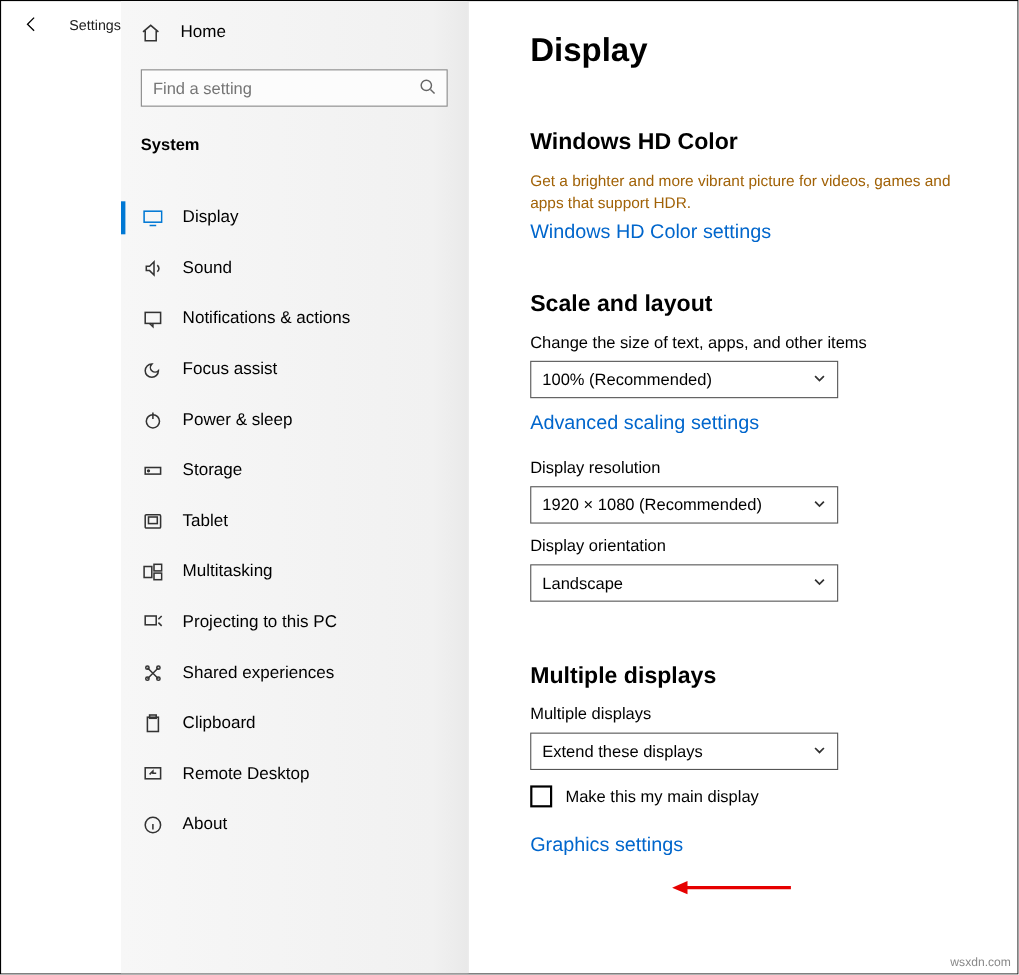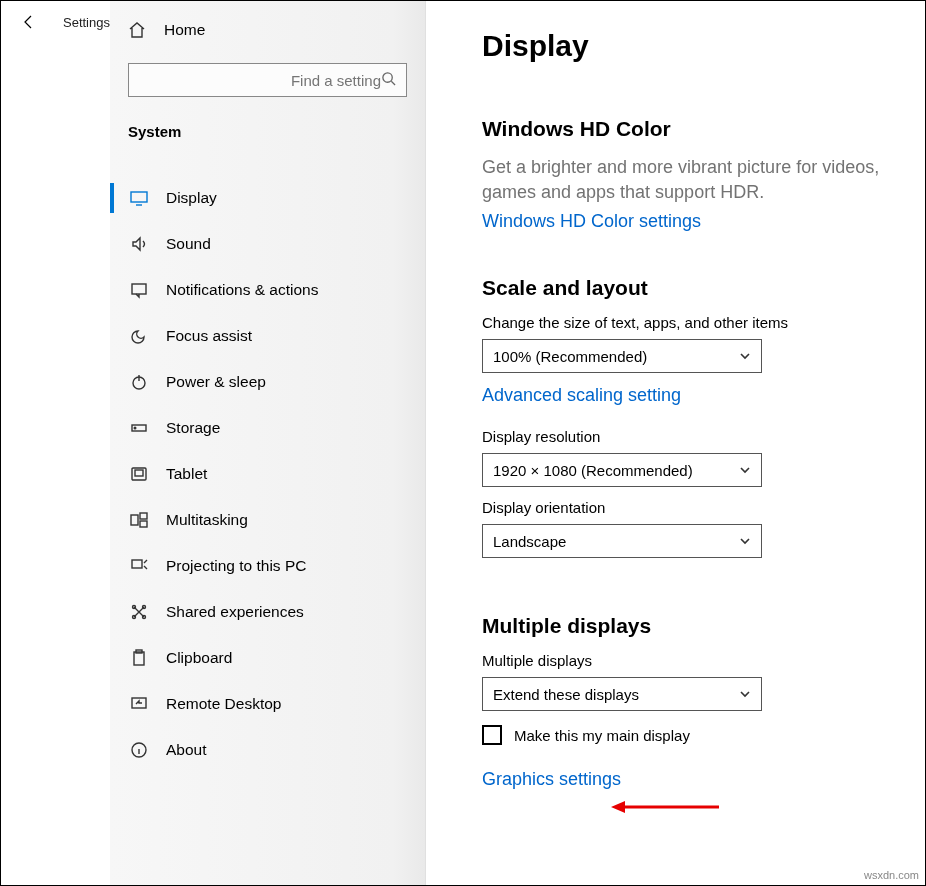--- a/index.html
+++ b/index.html
@@ -63,21 +63,20 @@
     border:1px solid #888;
     display:flex; align-items:center;
     padding:0 10px;
     background:#fcfcfc;
     margin-bottom:26px;
   }
   .search input {
     border:none; outline:none; flex:1;
     font-size:15px; background:transparent;
     color:#666;
-    text-align:right;
   }
   .search .sicon svg { width:15px; height:15px; stroke:#666; fill:none; stroke-width:1.4; }
   .group-label {
     font-size:15px; font-weight:600; margin-bottom:35px;
   }
   .nav-item {
     display:flex; align-items:center;
     height:46px;
     margin-left:-18px; margin-right:-18px;
     padding-left:18px;
@@ -104,21 +103,21 @@
     padding: 28px 40px 20px 32px;
     overflow:auto;
   }
   h1.page-title {
     font-size:30px; font-weight:600; margin-bottom:54px;
   }
   h2.section {
     font-size:21px; font-weight:600; margin-bottom:14px;
   }
   p.desc {
-    font-size:18px; color:#737373; line-height:1.4;
+    font-size:14px; color:#a16207; line-height:1.4;
     margin-bottom:6px;
     max-width:470px;
   }
   a.link {
     color:#0066cc; font-size:18px; text-decoration:none;
     display:inline-block;
   }
   .spacer-lg { height:44px; }
   .spacer-md { height:22px; }
   .field-label {
@@ -333,21 +332,21 @@
       <div class="spacer-lg"></div>
 
       <h2 class="section">Scale and layout</h2>
       <div class="field-label">Change the size of text, apps, and other items</div>
       <div class="select">
         <span>100% (Recommended)</span>
         <span class="chev"><svg viewBox="0 0 12 12">
               <path d="M2 4 L6 8 L10 4"></path>
             </svg></span>
       </div>
-      <a class="link" href="#">Advanced scaling setting</a>
+      <a class="link" href="#">Advanced scaling settings</a>
 
       <div class="spacer-md"></div>
 
       <div class="field-label">Display resolution</div>
       <div class="select">
         <span>1920 × 1080 (Recommended)</span>
         <span class="chev"><svg viewBox="0 0 12 12">
               <path d="M2 4 L6 8 L10 4"></path>
             </svg></span>
       </div>

